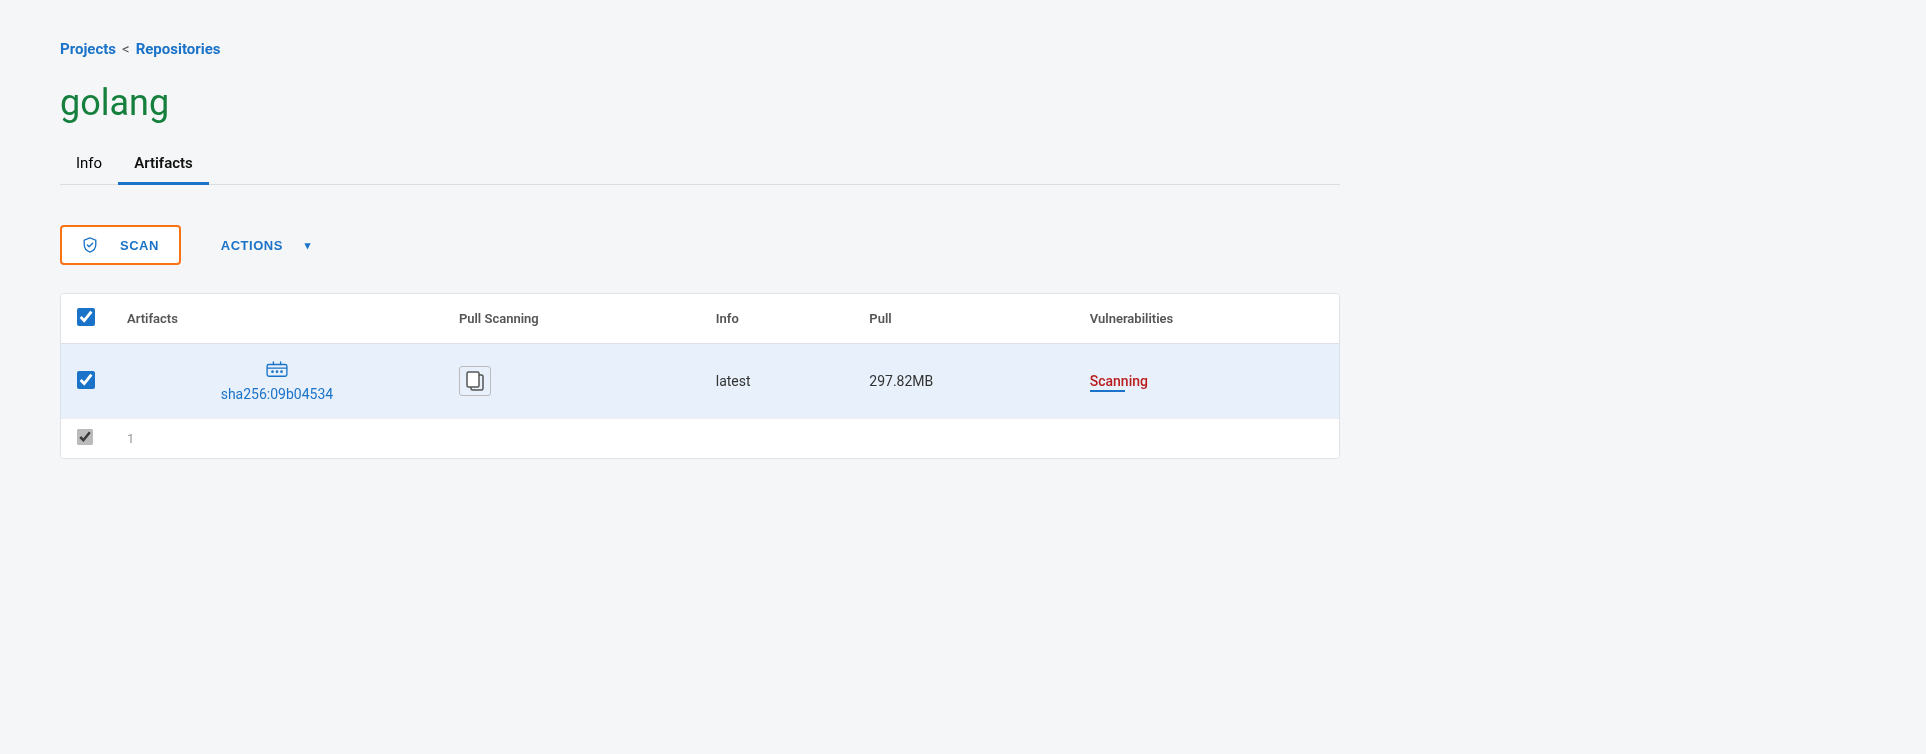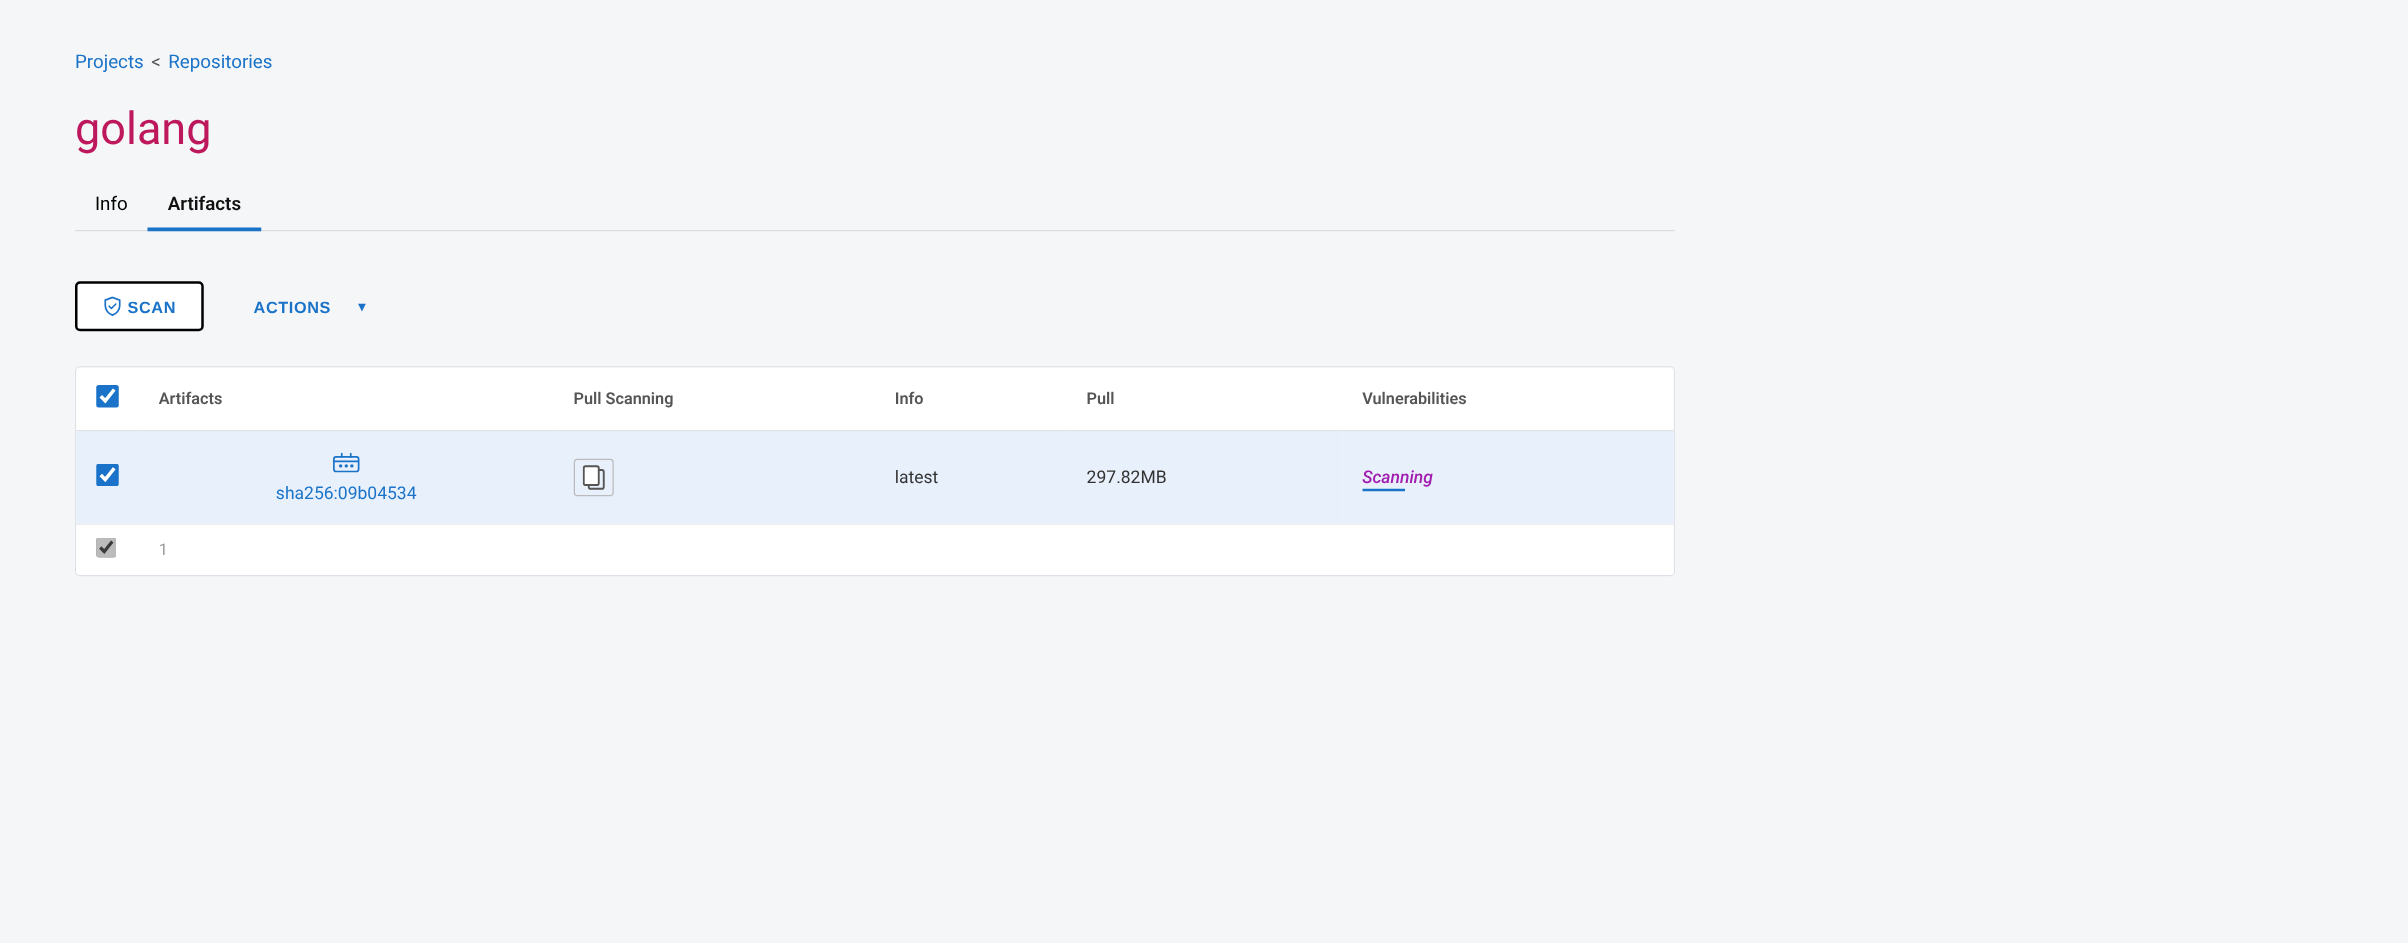--- a/index.html
+++ b/index.html
@@ -16,29 +16,30 @@
     .breadcrumb {
       display: flex;
       align-items: center;
       gap: 6px;
       margin-bottom: 24px;
     }
     .breadcrumb a {
       color: #1a73c8;
       text-decoration: none;
       font-size: 15px;
+      font-weight: bold;
     }
     .breadcrumb-sep {
       color: #555;
       font-size: 15px;
     }
     .page-title {
       font-size: 36px;
       font-weight: 400;
-      color: #be185d;
+      color: #15803d;
       margin-bottom: 20px;
     }
     .tabs {
       display: flex;
       align-items: flex-end;
       border-bottom: 1px solid #ddd;
       margin-bottom: 40px;
     }
     .tab {
       padding: 10px 16px;
@@ -56,23 +57,23 @@
     }
     .toolbar {
       display: flex;
       align-items: center;
       gap: 20px;
       margin-bottom: 28px;
     }
     .scan-btn {
       display: flex;
       align-items: center;
-      gap: 4px;
+      gap: 22px;
       padding: 10px 20px;
-      border: 2px solid #000000;
+      border: 2px solid #f97316;
       border-radius: 4px;
       background: #fff;
       color: #1a73c8;
       font-size: 13px;
       font-weight: 700;
       letter-spacing: 0.5px;
       cursor: pointer;
       text-transform: uppercase;
     }
     .actions-btn {
@@ -149,25 +150,24 @@
       border: 1px solid #bbb;
       border-radius: 3px;
       padding: 4px 6px;
       cursor: pointer;
       display: inline-flex;
       align-items: center;
       justify-content: center;
     }
     .scanning-text {
       font-size: 14px;
-      color: #a21caf;
+      color: #b91c1c;
       font-weight: 500;
       position: relative;
       display: inline-block;
-      font-style: italic;
     }
     .scanning-text::after {
       content: '';
       display: block;
       position: absolute;
       bottom: -3px;
       left: 0;
       width: 60%;
       height: 2px;
       background: #1a73c8;

